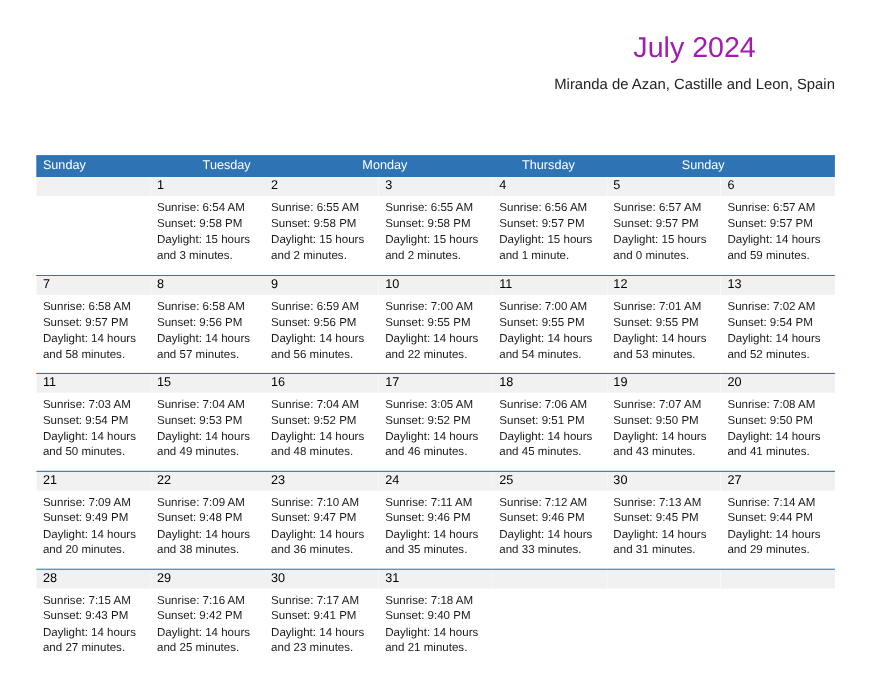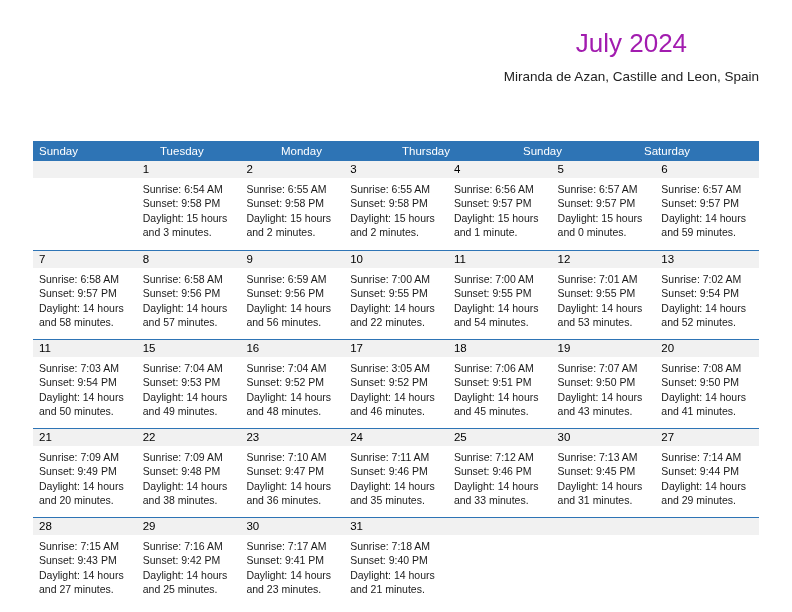--- a/index.html
+++ b/index.html
@@ -158,21 +158,20 @@
   </div>
 
   <div class="calendar">
 
     <div class="weekday-row">
       <div class="weekday">Sunday</div>
       <div class="weekday">Tuesday</div>
       <div class="weekday">Monday</div>
       <div class="weekday">Thursday</div>
       <div class="weekday">Sunday</div>
-      <div class="weekday">Saturday</div>
     </div>
 
     <div class="week-row first">
       <div class="day-cell">
         <div class="day-number-band"></div>
         <div class="day-info">
           <div></div>
           <div></div>
           <div></div>
           <div></div>

